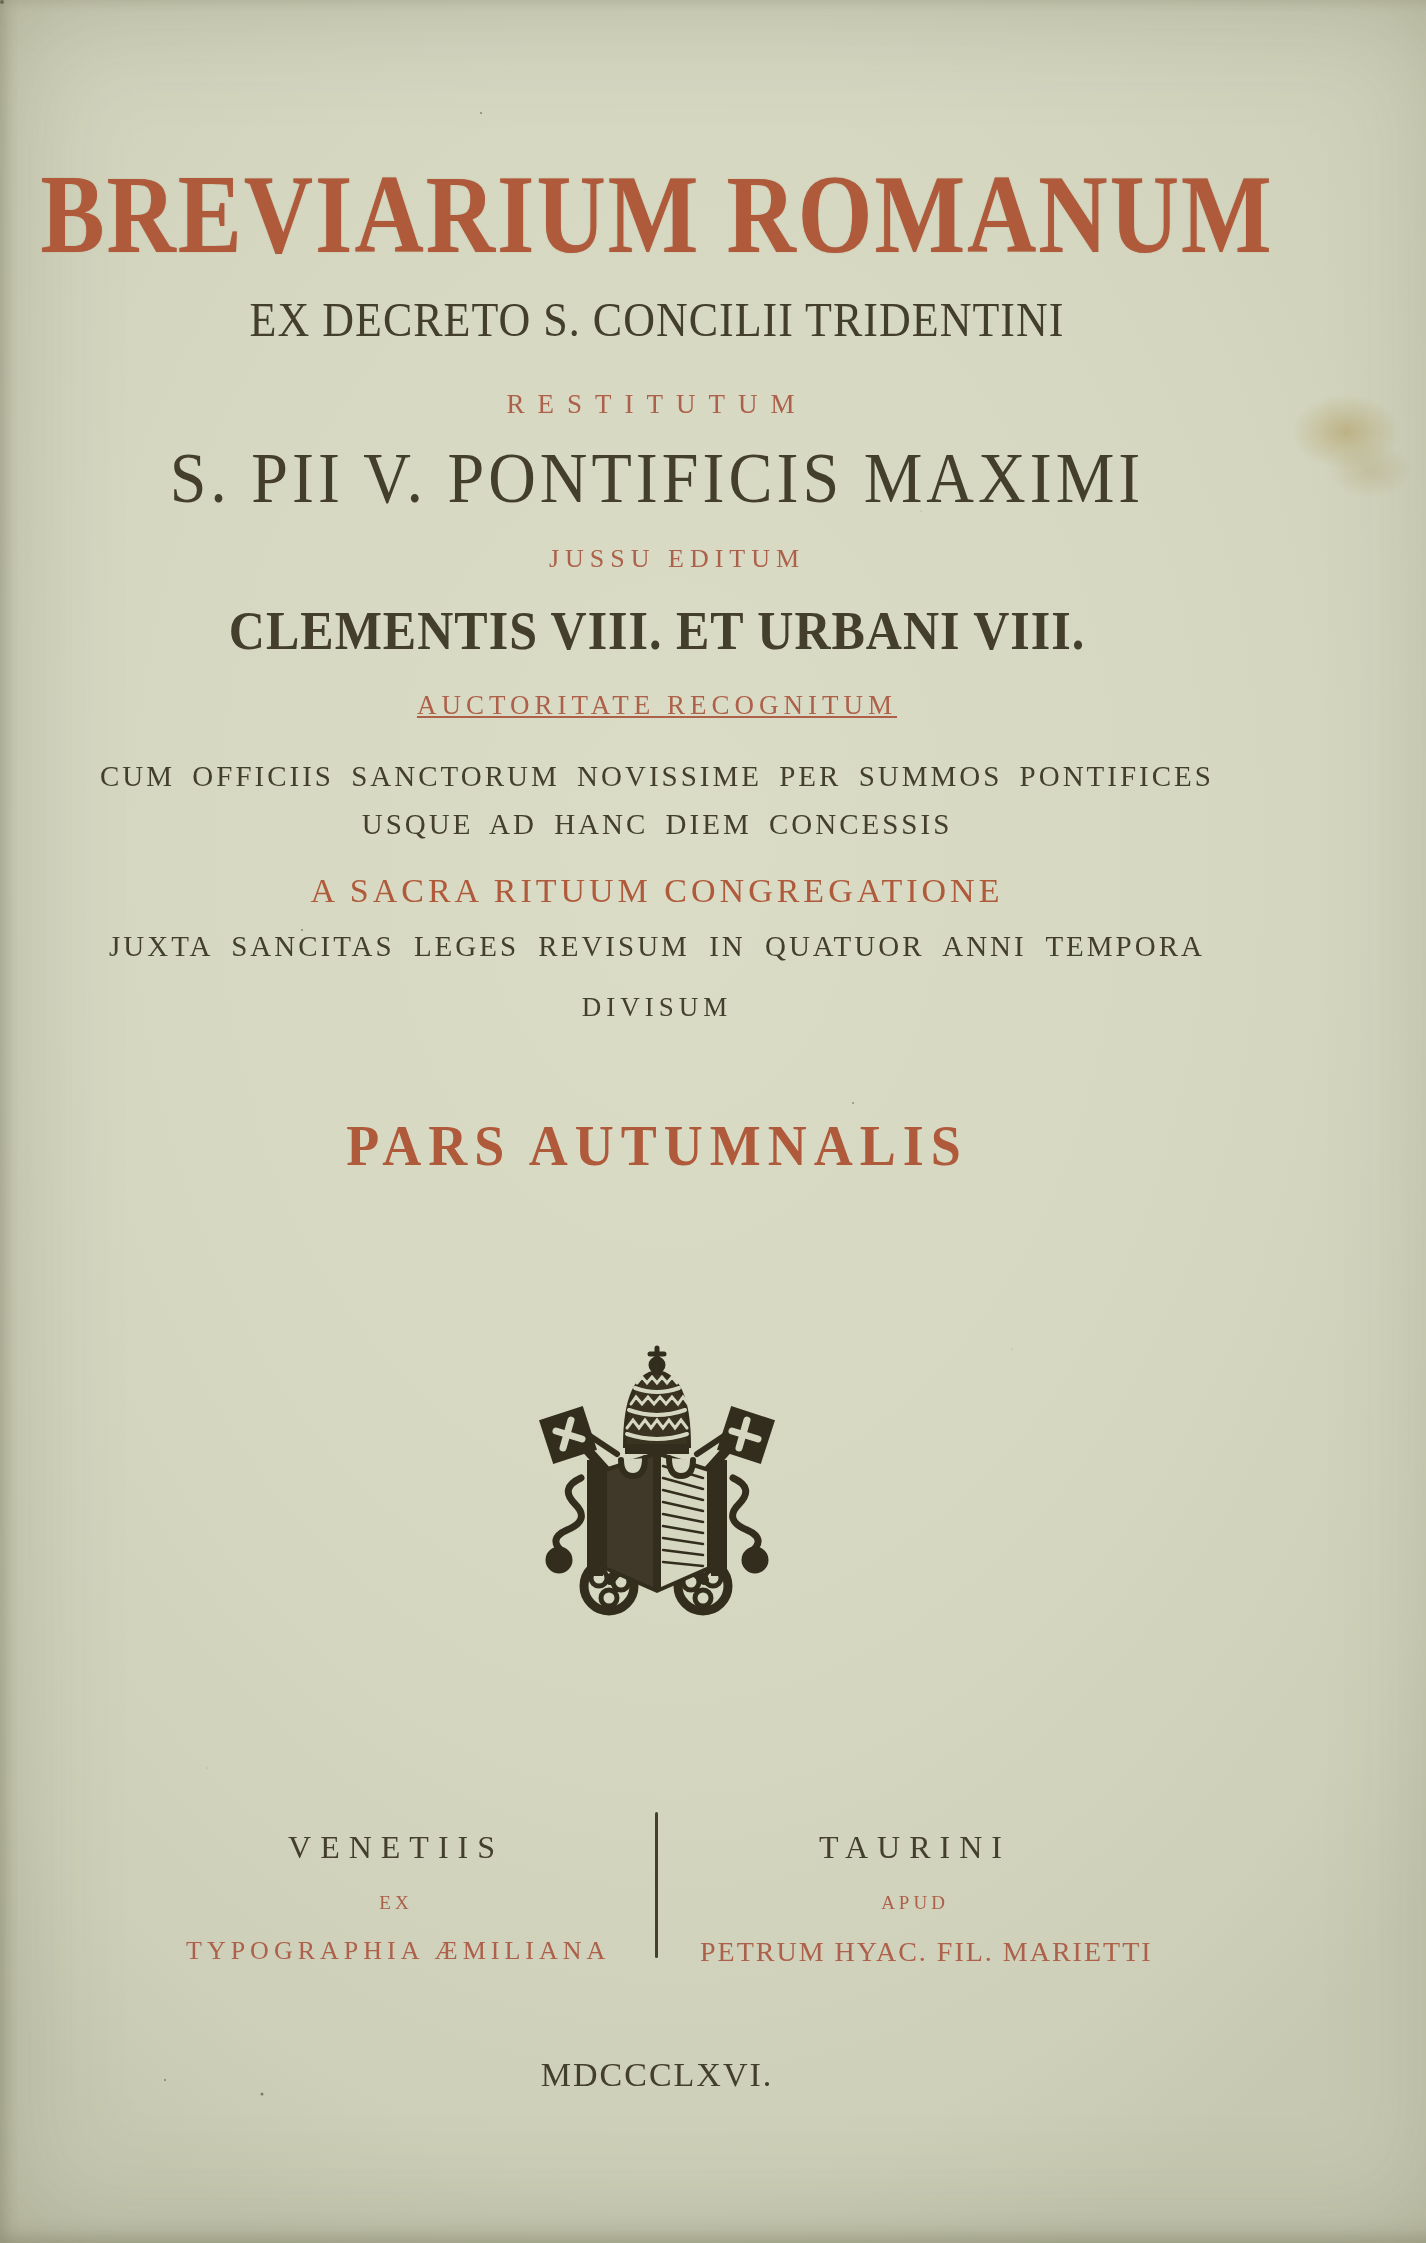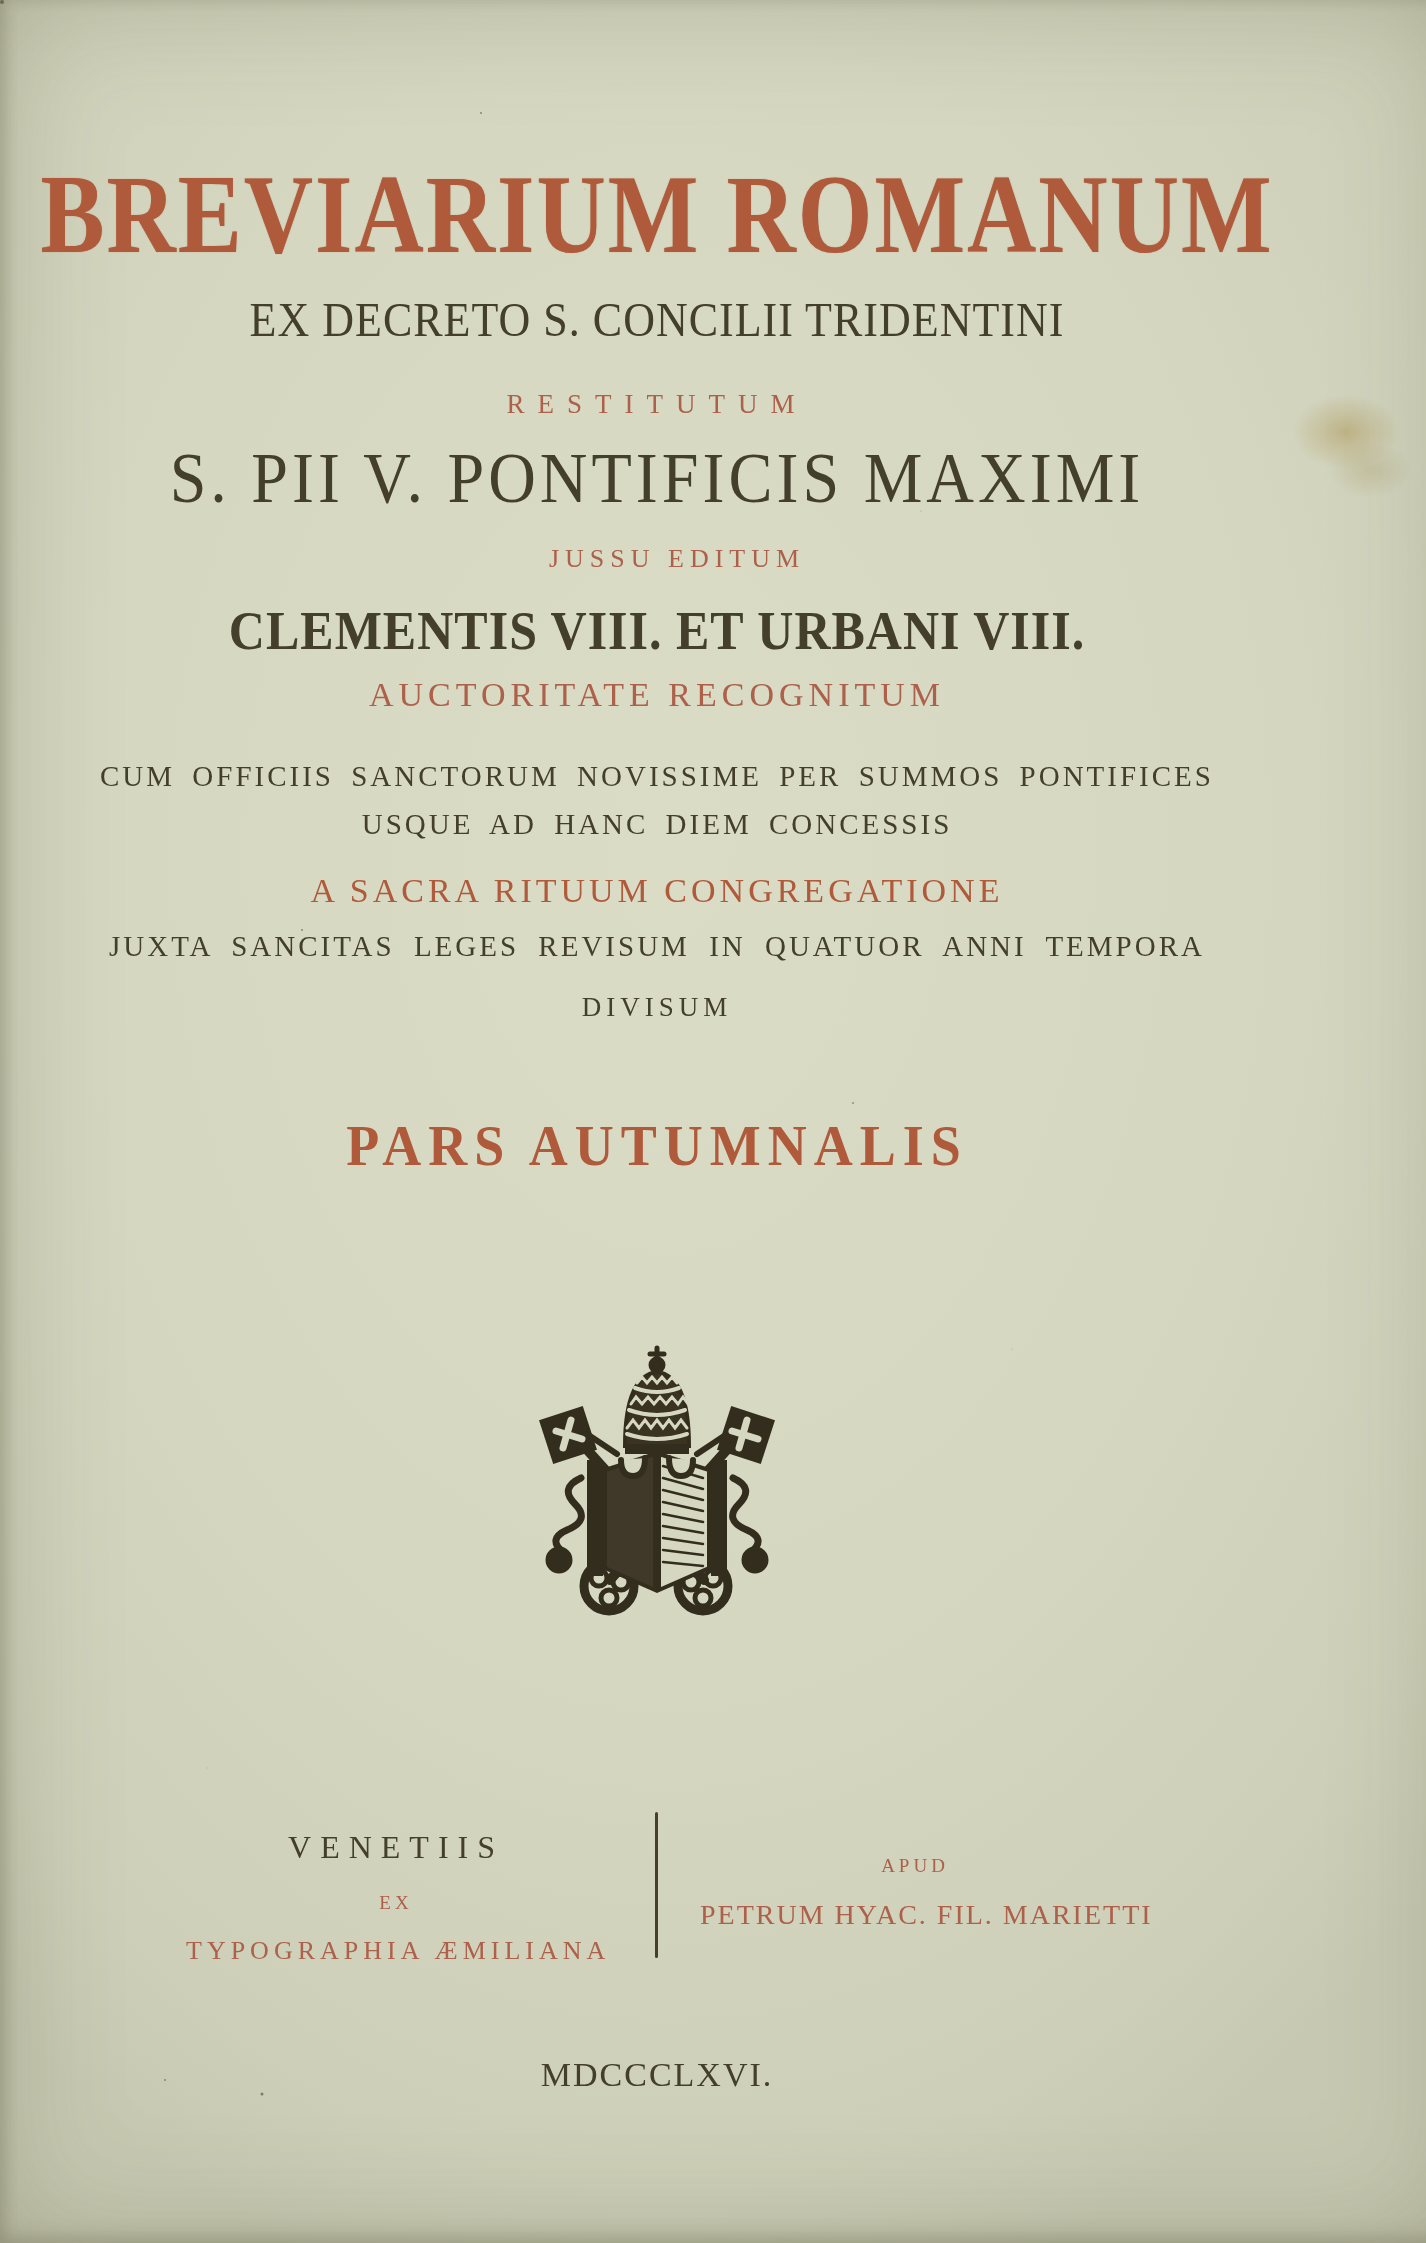--- a/index.html
+++ b/index.html
@@ -20,21 +20,21 @@
   }
   .content{position:absolute;left:0;top:0;width:1314px;height:100%;}
   .line{position:absolute;width:100%;text-align:center;white-space:nowrap;transform-origin:center top;}
 
   #main-title   {top:150px;font-size:96px;font-weight:bold;letter-spacing:2px;transform:scaleY(1.16);color:var(--red);text-shadow:0 0 1px rgba(150,80,50,.5);}
   #decree       {top:291px;font-size:44px;letter-spacing:1px;transform:scaleY(1.12);color:var(--dark);}
   #restitutum   {top:389px;font-size:27px;letter-spacing:13px;color:var(--red-soft);}
   #pontifex     {top:436px;font-size:66px;font-weight:bold;letter-spacing:4px;transform:scaleY(1.10);color:var(--dark);font-weight:normal;}
   #jussu        {top:544px;font-size:26px;letter-spacing:6px;color:var(--red-soft);margin-left:20px;}
   #clementis    {top:598px;font-size:50px;font-weight:bold;letter-spacing:1px;transform:scaleY(1.10);color:var(--dark);}
-  #auctoritate  {top:676px;font-size:34px;letter-spacing:5px;color:var(--red-soft);}
+  #auctoritate  {top:690px;font-size:27px;letter-spacing:5px;color:var(--red-soft);text-decoration:underline;}
   #officiis     {top:760px;font-size:29px;letter-spacing:3px;word-spacing:7px;color:var(--dark);}
   #usque        {top:808px;font-size:29px;letter-spacing:3px;word-spacing:7px;color:var(--dark);}
   #sacra        {top:872px;font-size:34px;letter-spacing:4px;color:var(--red);}
   #juxta        {top:930px;font-size:29px;letter-spacing:3px;word-spacing:9px;color:var(--dark);}
   #divisum      {top:992px;font-size:27px;letter-spacing:5px;color:var(--dark);}
   #pars         {top:1114px;font-size:54px;font-weight:bold;letter-spacing:7px;transform:scaleY(1.05);color:var(--red);}
 
   #emblem-wrap{position:absolute;top:1338px;left:0;width:100%;text-align:center;}
 
   .imprint-col{position:absolute;text-align:center;margin-top:9px;}
@@ -150,18 +150,19 @@
 
   <div class="imprint-col" id="imprint-left">
     <div class="imprint-city">VENETIIS</div>
     <div class="imprint-prep">EX</div>
     <div class="imprint-pub">TYPOGRAPHIA ÆMILIANA</div>
   </div>
 
   <div id="imprint-divider"></div>
 
   <div class="imprint-col" id="imprint-right">
+    <div class="imprint-city">TAURINI</div>
     <div class="imprint-prep">APUD</div>
     <div class="imprint-pub">PETRUM HYAC. FIL. MARIETTI</div>
   </div>
 
   <div class="speck" style="left:0;top:0"></div>
 </div>
 
 </body></html>

